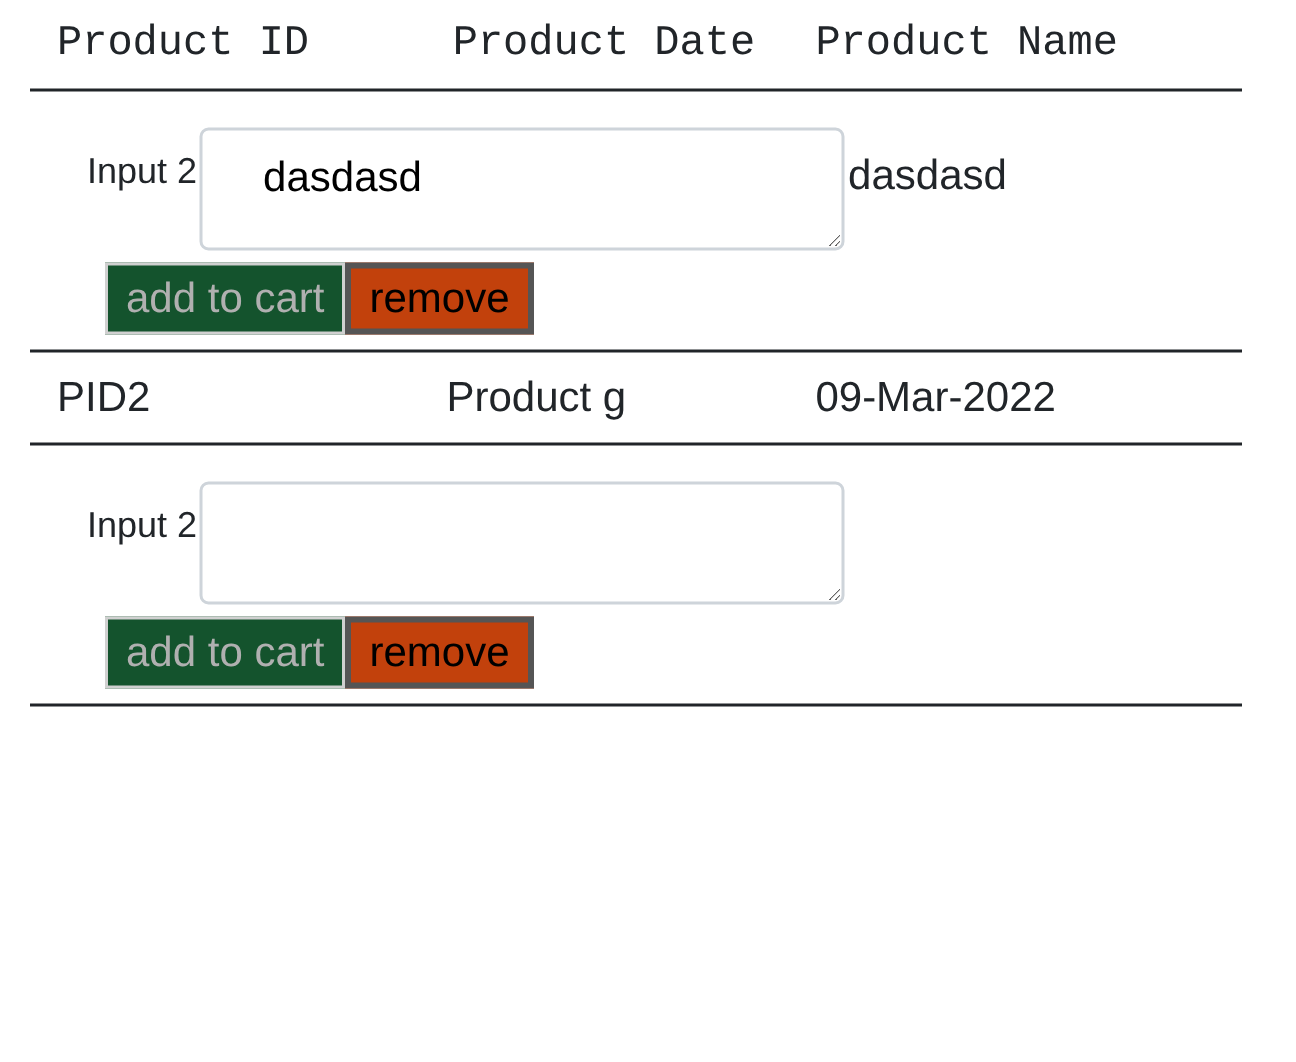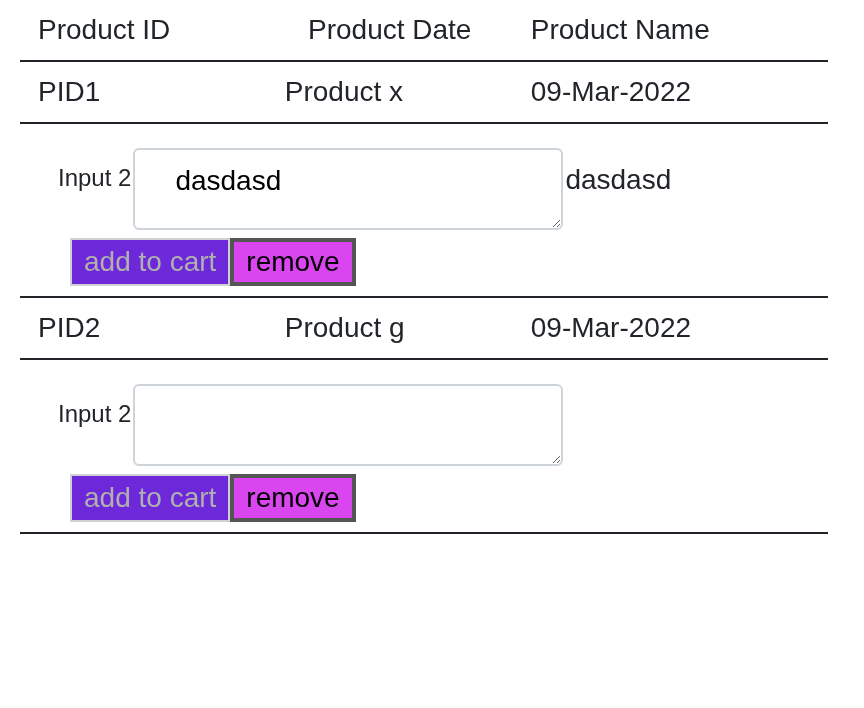--- a/index.html
+++ b/index.html
@@ -28,20 +28,21 @@
     }
     th {
       font-weight: 400;
     }
     th:nth-child(2) {
       text-align: center;
       width: 210px;
     }
     .header-row th {
       border-bottom: 2px solid #212529;
+      font-family: Liberation Mono, monospace;
     }
     .data-row td {
       border-bottom: 2px solid #212529;
     }
     .form-row td {
       border-bottom: 2px solid #212529;
       padding: 24px 18px 10px 18px;
     }
     .form-row:last-child td {
       border-bottom: 2px solid #212529;
@@ -81,28 +82,28 @@
     .btn-line {
       display: flex;
       margin-top: 8px;
       margin-left: 32px;
       gap: 0;
     }
     button {
       font-family: inherit;
       font-size: 28px;
       padding: 6px 12px;
-      background: #d946ef;
+      background: #c2410c;
       border: 2px solid #767676;
       cursor: pointer;
     }
     button:disabled {
       color: #b0b0b0;
       border-color: #d0d0d0;
-      background: #6d28d9;
+      background: #14532d;
       cursor: default;
     }
     .btn-remove {
       border: 4px solid #555;
       padding: 4px 12px;
     }
     
     .table-container {
       overflow: hidden;
       height: 708px;
@@ -115,25 +116,20 @@
   <table>
     <thead>
       <tr class="header-row">
         <th>Product ID</th>
         <th>Product Date</th>
         <th>Product Name</th>
       </tr>
     </thead>
     <tbody>
 
-      <tr class="data-row">
-        <td>PID1</td>
-        <td>Product x</td>
-        <td>09-Mar-2022</td>
-      </tr>
       <tr class="form-row">
         <td class="form-cell" colspan="3">
           <div class="input-line">
             <span class="input-label">Input 2</span>
             <textarea style="">dasdasd</textarea>
             <span class="echo">dasdasd</span>
           </div>
           <div class="btn-line">
             <button disabled="">add to cart</button>
             <button class="btn-remove">remove</button>

